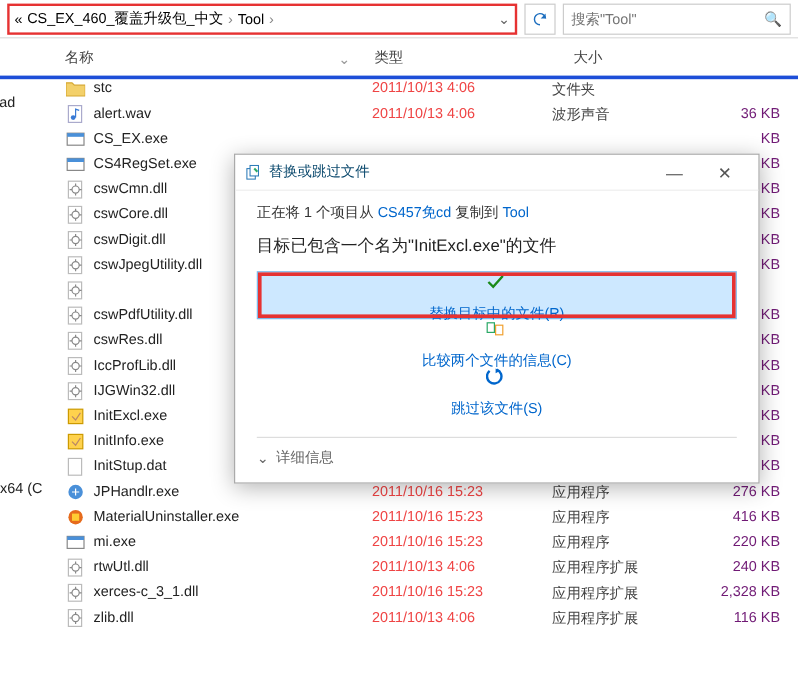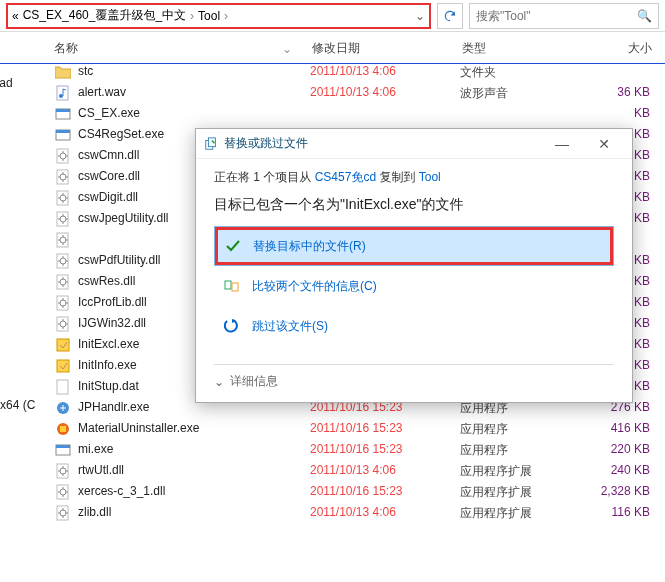--- a/index.html
+++ b/index.html
@@ -6,21 +6,21 @@
 body { background: #fff; width: 665px; height: 582px; overflow: hidden; position: relative; }
 
 .addrbar { display: flex; align-items: center; height: 32px; border-bottom: 1px solid #dcdcdc; padding: 3px 6px; gap: 6px; background: #fff; }
 .crumbs { display: flex; align-items: center; border: 2.5px solid #e63232; flex: 1; height: 26px; padding: 0 4px; gap: 4px; white-space: nowrap; overflow: hidden; }
 .crumb-sep { color: #888; }
 .addr-drop { color: #666; margin-left: 6px; }
 .refresh { width: 26px; height: 26px; border: 1px solid #ccc; display: flex; align-items: center; justify-content: center; color: #1e6fbf; }
 .searchbox { width: 190px; height: 26px; border: 1px solid #ccc; padding: 0 6px; display: flex; align-items: center; gap: 4px; color: #888; }
 .searchbox input { border: none; outline: none; flex: 1; font-size: 12px; color: #888; }
 
-.headerrow { display: flex; padding: 8px 0 6px 54px; border-bottom: 1px solid #1d4ed8; color: #444; }
+.headerrow { display: flex; padding: 8px 0 6px 54px; border-bottom: 3px solid #1d4ed8; color: #444; }
 .headerrow .col-name { width: 258px; display: flex; align-items: center; gap: 6px; }
 .headerrow .col-date { width: 150px; }
 .headerrow .col-type { width: 120px; }
 .headerrow .col-size { width: 70px; text-align: right; }
 
 .filearea { position: relative; padding-left: 40px; }
 .sidebar-fragment { position: absolute; left: -10px; top: 0; width: 50px; color: #222; }
 .sidebar-fragment div { padding: 4px 0 4px 0; white-space: nowrap; overflow: hidden; }
 
 .filelist { }
@@ -35,21 +35,21 @@
 .dialog { position: absolute; left: 195px; top: 128px; width: 438px; height: 275px; background: #fff; border: 1px solid #aaa; box-shadow: 0 4px 18px rgba(0,0,0,.3); }
 .dlg-title { height: 30px; display: flex; align-items: center; padding: 0 8px; border-bottom: 1px solid #eee; }
 .dlg-title .ticon { color: #2a7; margin-right: 6px; }
 .dlg-title .txt { flex: 1; color: #0c4a6e; }
 .dlg-title .wbtns { display: flex; gap: 2px; }
 .dlg-title .wbtn { width: 40px; height: 24px; display: flex; align-items: center; justify-content: center; color: #555; font-size: 14px; }
 .dlg-body { padding: 10px 18px 8px 18px; }
 .dlg-line1 { color: #333; margin-bottom: 10px; }
 .dlg-line1 .lnk { color: #0066cc; }
 .dlg-line2 { color: #222; font-size: 14px; margin-bottom: 12px; }
-.option { display: flex; align-items: center; gap: 10px; height: 40px; padding: 0 10px; color: #0066cc; font-size: 14px; }
+.option { display: flex; align-items: center; gap: 10px; height: 40px; padding: 0 10px; color: #0066cc; font-size: 14px; flex-direction: column; }
 .option.sel { background: #cde8ff; border: 1px solid #7fb8e8; position: relative; }
 .option.sel .redbox { position: absolute; left: 0; top: 0; right: 0; bottom: 0; border: 3px solid #e63232; pointer-events: none; }
 .option .oico { width: 18px; display: inline-flex; color: #1a8a1a; }
 .option.skip .oico { color: #0066cc; }
 .option.cmp .oico { color: #2aa866; }
 .detail { border-top: 1px solid #ddd; margin-top: 18px; padding-top: 8px; display: flex; align-items: center; gap: 6px; color: #666; }
 .chev { display:inline-block; transform: rotate(0deg); }
 
 svg { display: block; }
 </style>
@@ -75,21 +75,20 @@
     <input placeholder="搜索&quot;Tool&quot;" style="">
     <span style="color:#1e6fbf">🔍</span>
   </div>
 </div>
 
 <div class="headerrow">
   <div class="col-name">
       <span>名称</span>
       <span style="color:#999;margin-left:auto;margin-right:20px">⌄</span>
     </div>
-  <div class="col-date">修改日期</div>
   <div class="col-type">类型</div>
   <div class="col-size">大小</div>
 </div>
 
 <div class="filearea">
   <div class="sidebar-fragment">
     <div style="margin-top:8px">load  </div>
     <div style="margin-top:300px">o x64 (C</div>
   </div>
   <div class="filelist" id="filelist">

